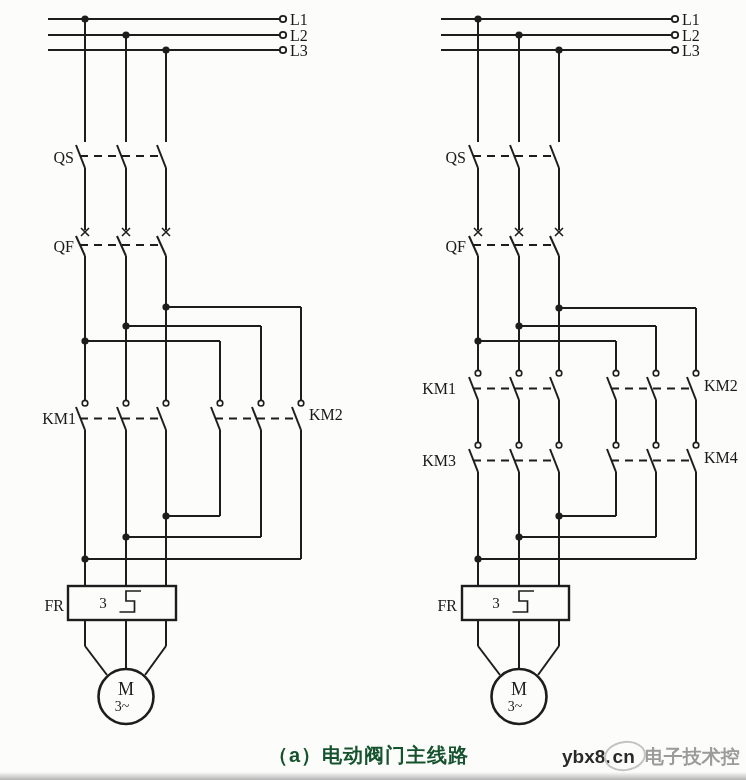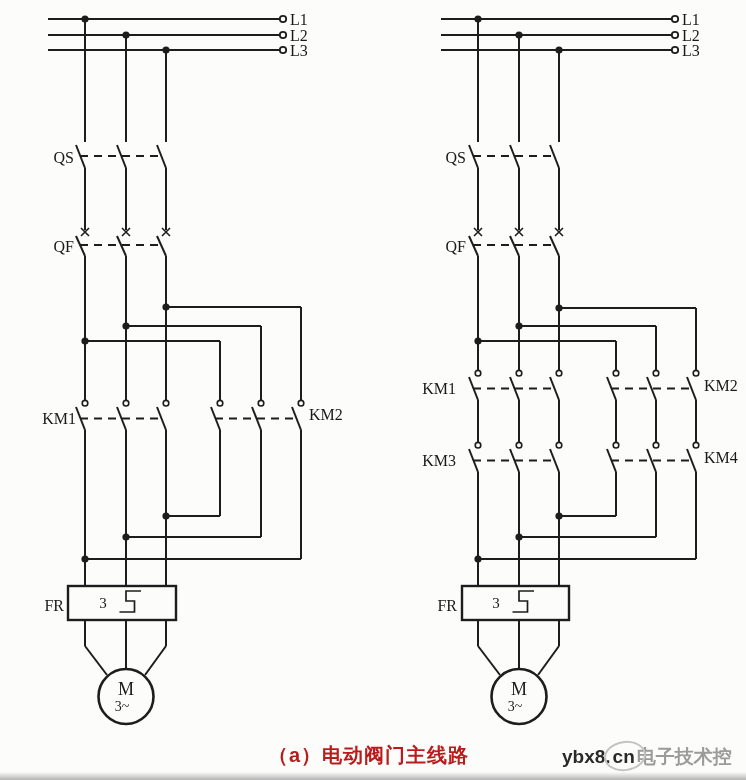--- a/index.html
+++ b/index.html
@@ -20,32 +20,32 @@
   defs line, defs path{stroke:#1d1d1d;stroke-width:2;fill:none;}
   defs circle{stroke:#1d1d1d;stroke-width:1.6;fill:none;}
   
   .lbl{font:16px "Liberation Serif","DejaVu Serif",serif;fill:#1a1a1a;}
   .lblL{font:16px "Liberation Serif","DejaVu Serif",serif;fill:#1a1a1a;}
   .frnum{font:15px "Liberation Serif","DejaVu Serif",serif;fill:#1a1a1a;}
   .mtxt{font:18px "Liberation Serif","DejaVu Serif",serif;fill:#1a1a1a;}
   .mtyp{font:14px "Liberation Serif","DejaVu Serif",serif;fill:#1a1a1a;}
   .caption{
     position:absolute;left:268px;top:742px;
-    font-weight:bold;font-size:20px;letter-spacing:1px;color:#b91c1c;
+    font-weight:bold;font-size:20px;letter-spacing:1px;color:#14532d;
   }
   .watermark{
     position:absolute;left:562px;top:737px;white-space:nowrap;
     font-weight:bold;font-size:19px;color:#2a2a2a;
   }
   .wm-cn{position:relative;display:inline-block;padding:0 2px;margin-top:9px;}
   .wm-cn::before{
     content:"";position:absolute;left:-7px;top:-5px;right:-9px;bottom:-3px;
     border:2px solid #c3c3c3;border-radius:50%;transform:rotate(-8deg);
   }
-  .wm-name{color:#9b9b9b;}
+  .wm-name{color:#9b9b9b;margin-left:8px;}
   .bottom-strip{
     position:absolute;left:0;right:0;bottom:0;height:8px;
     background:linear-gradient(to bottom,rgba(140,140,140,0),rgba(120,120,120,.55));
   }
 </style>
 </head>
 <body>
 
 <svg width="746" height="780" viewBox="0 0 746 780">
   <defs>

